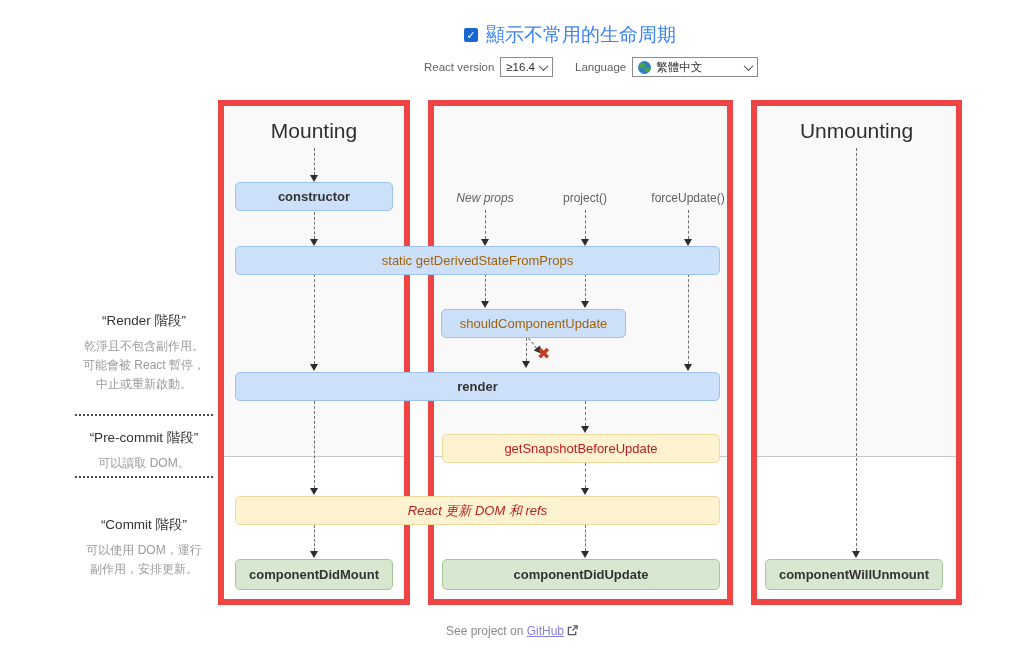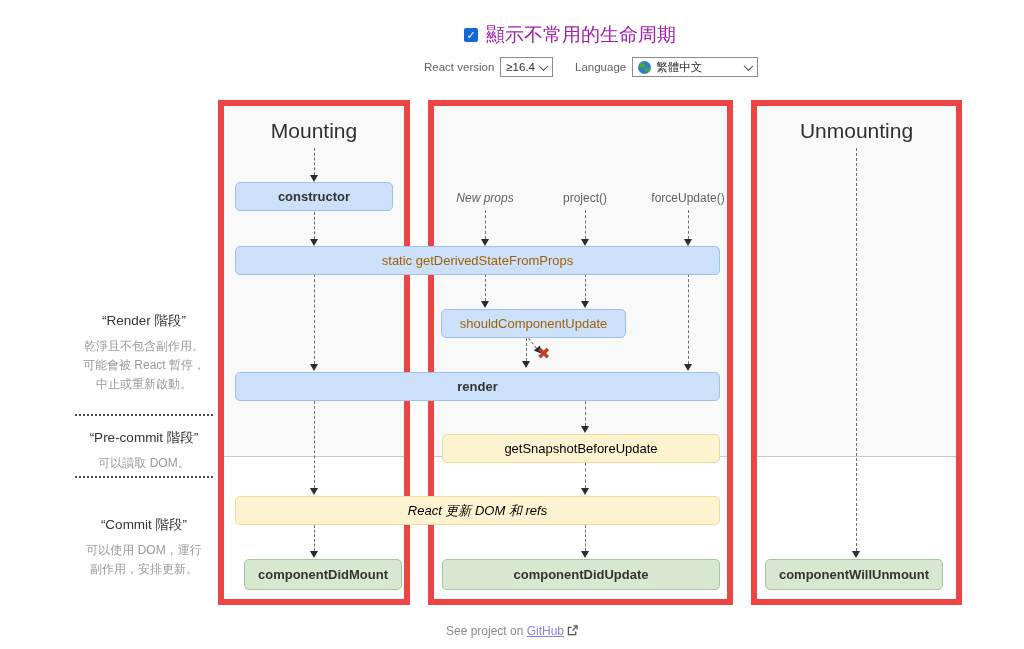--- a/index.html
+++ b/index.html
@@ -5,21 +5,21 @@
   html,body{margin:0;padding:0;}
   body{
     width:1024px;height:649px;position:relative;overflow:hidden;background:#ffffff;
     font-family:"Liberation Sans","DejaVu Sans",sans-serif;color:#333;
   }
 
   
   .hdr{position:absolute;left:464px;top:22px;display:flex;align-items:center;gap:8px;}
   .checkbox{width:14px;height:14px;background:#1767d2;border-radius:2px;display:flex;
     align-items:center;justify-content:center;color:#fff;font-size:11px;line-height:1;cursor:pointer;flex:0 0 auto;}
-  .hdr-label{font-size:19px;color:#a21caf;cursor:pointer;}
+  .hdr-label{font-size:19px;color:#3b82f6;cursor:pointer;}
 
   .controls{position:absolute;left:424px;top:57px;display:flex;align-items:center;font-size:11.5px;color:#5f6368;}
   .select{display:flex;align-items:center;border:1px solid #8b8b8b;background:#fff;height:20px;
     padding:0 5px;margin-left:6px;color:#2f2f2f;box-sizing:border-box;cursor:pointer;gap:5px;}
   .chev{width:6px;height:6px;border-right:1.5px solid #444;border-bottom:1.5px solid #444;
     transform:rotate(45deg) translate(-1px,-1px);flex:0 0 auto;}
   .ctl-gap{width:22px;}
   .lang{width:126px;justify-content:space-between;}
   .lang .val{display:flex;align-items:center;gap:5px;}
 
@@ -42,21 +42,21 @@
     border-right:4px solid transparent;border-top:7px solid #2c2c2c;z-index:2;}
   .diag{position:absolute;left:528px;top:338px;height:13px;width:0;border-left:1px dashed #6f6f6f;
     transform:rotate(-38deg);transform-origin:top center;z-index:2;}
   .diag .arrowhead{left:-4px;bottom:-7px;top:auto;}
   .abort-x{position:absolute;left:537px;top:344px;font-size:16px;font-weight:700;color:#c23b22;z-index:3;}
 
   
   .box{position:absolute;height:29px;border-radius:5px;border:1px solid;display:flex;
     align-items:center;justify-content:center;font-size:13px;box-sizing:border-box;z-index:3;}
   .blue{background:#cce0f9;border-color:#9dc2ed;color:#a16207;}
-  .yellow{background:#fdf3d1;border-color:#eeda9d;color:#000000;}
+  .yellow{background:#fdf3d1;border-color:#eeda9d;color:#b91c1c;}
   .green{background:#d8e8d0;border-color:#a6c795;color:#2f2f2f;height:31px;}
   .bold{font-weight:700;color:#333;}
   .italic{font-style:italic;}
   .trigger{position:absolute;font-size:12px;color:#5f6368;text-align:center;width:100px;z-index:2;}
 
   
   .footer{position:absolute;left:0;top:624px;width:100%;text-align:center;font-size:12px;color:#8a8a8a;}
   .footer a{color:#8780e8;text-decoration:underline;cursor:pointer;}
   .ext-icon{display:inline-block;vertical-align:-1px;margin-left:3px;}
 </style>
@@ -164,21 +164,21 @@
   <span class="arrowhead"></span>
 </div>
 <span class="abort-x">✖</span>
 
 <div class="box blue bold" style="left:235px;top:182px;width:158px;">constructor</div>
 <div class="box blue" style="left:235px;top:246px;width:485px;">static getDerivedStateFromProps</div>
 <div class="box blue" style="left:441px;top:309px;width:185px;">shouldComponentUpdate</div>
 <div class="box blue bold" style="left:235px;top:372px;width:485px;">render</div>
 <div class="box yellow" style="left:442px;top:434px;width:278px;">getSnapshotBeforeUpdate</div>
 <div class="box yellow italic" style="left:235px;top:496px;width:485px;">React 更新 DOM 和 refs</div>
-<div class="box green bold" style="left:244px;top:559px;width:158px;">componentDidMount</div>
+<div class="box green bold" style="left:235px;top:559px;width:158px;">componentDidMount</div>
 <div class="box green bold" style="left:442px;top:559px;width:278px;">componentDidUpdate</div>
 <div class="box green bold" style="left:765px;top:559px;width:178px;">componentWillUnmount</div>
 
 <div class="footer">
   <span>See project on </span><a>GitHub</a><svg class="ext-icon" width="11" height="11" viewBox="0 0 12 12">
     <path d="M9.5 7v3.5h-8v-8H5" fill="none" stroke="#555" stroke-width="1.4"></path>
     <path d="M7 1h4v4" fill="none" stroke="#555" stroke-width="1.4"></path>
     <path d="M11 1L6 6" fill="none" stroke="#555" stroke-width="1.4"></path>
   </svg>
 </div>

